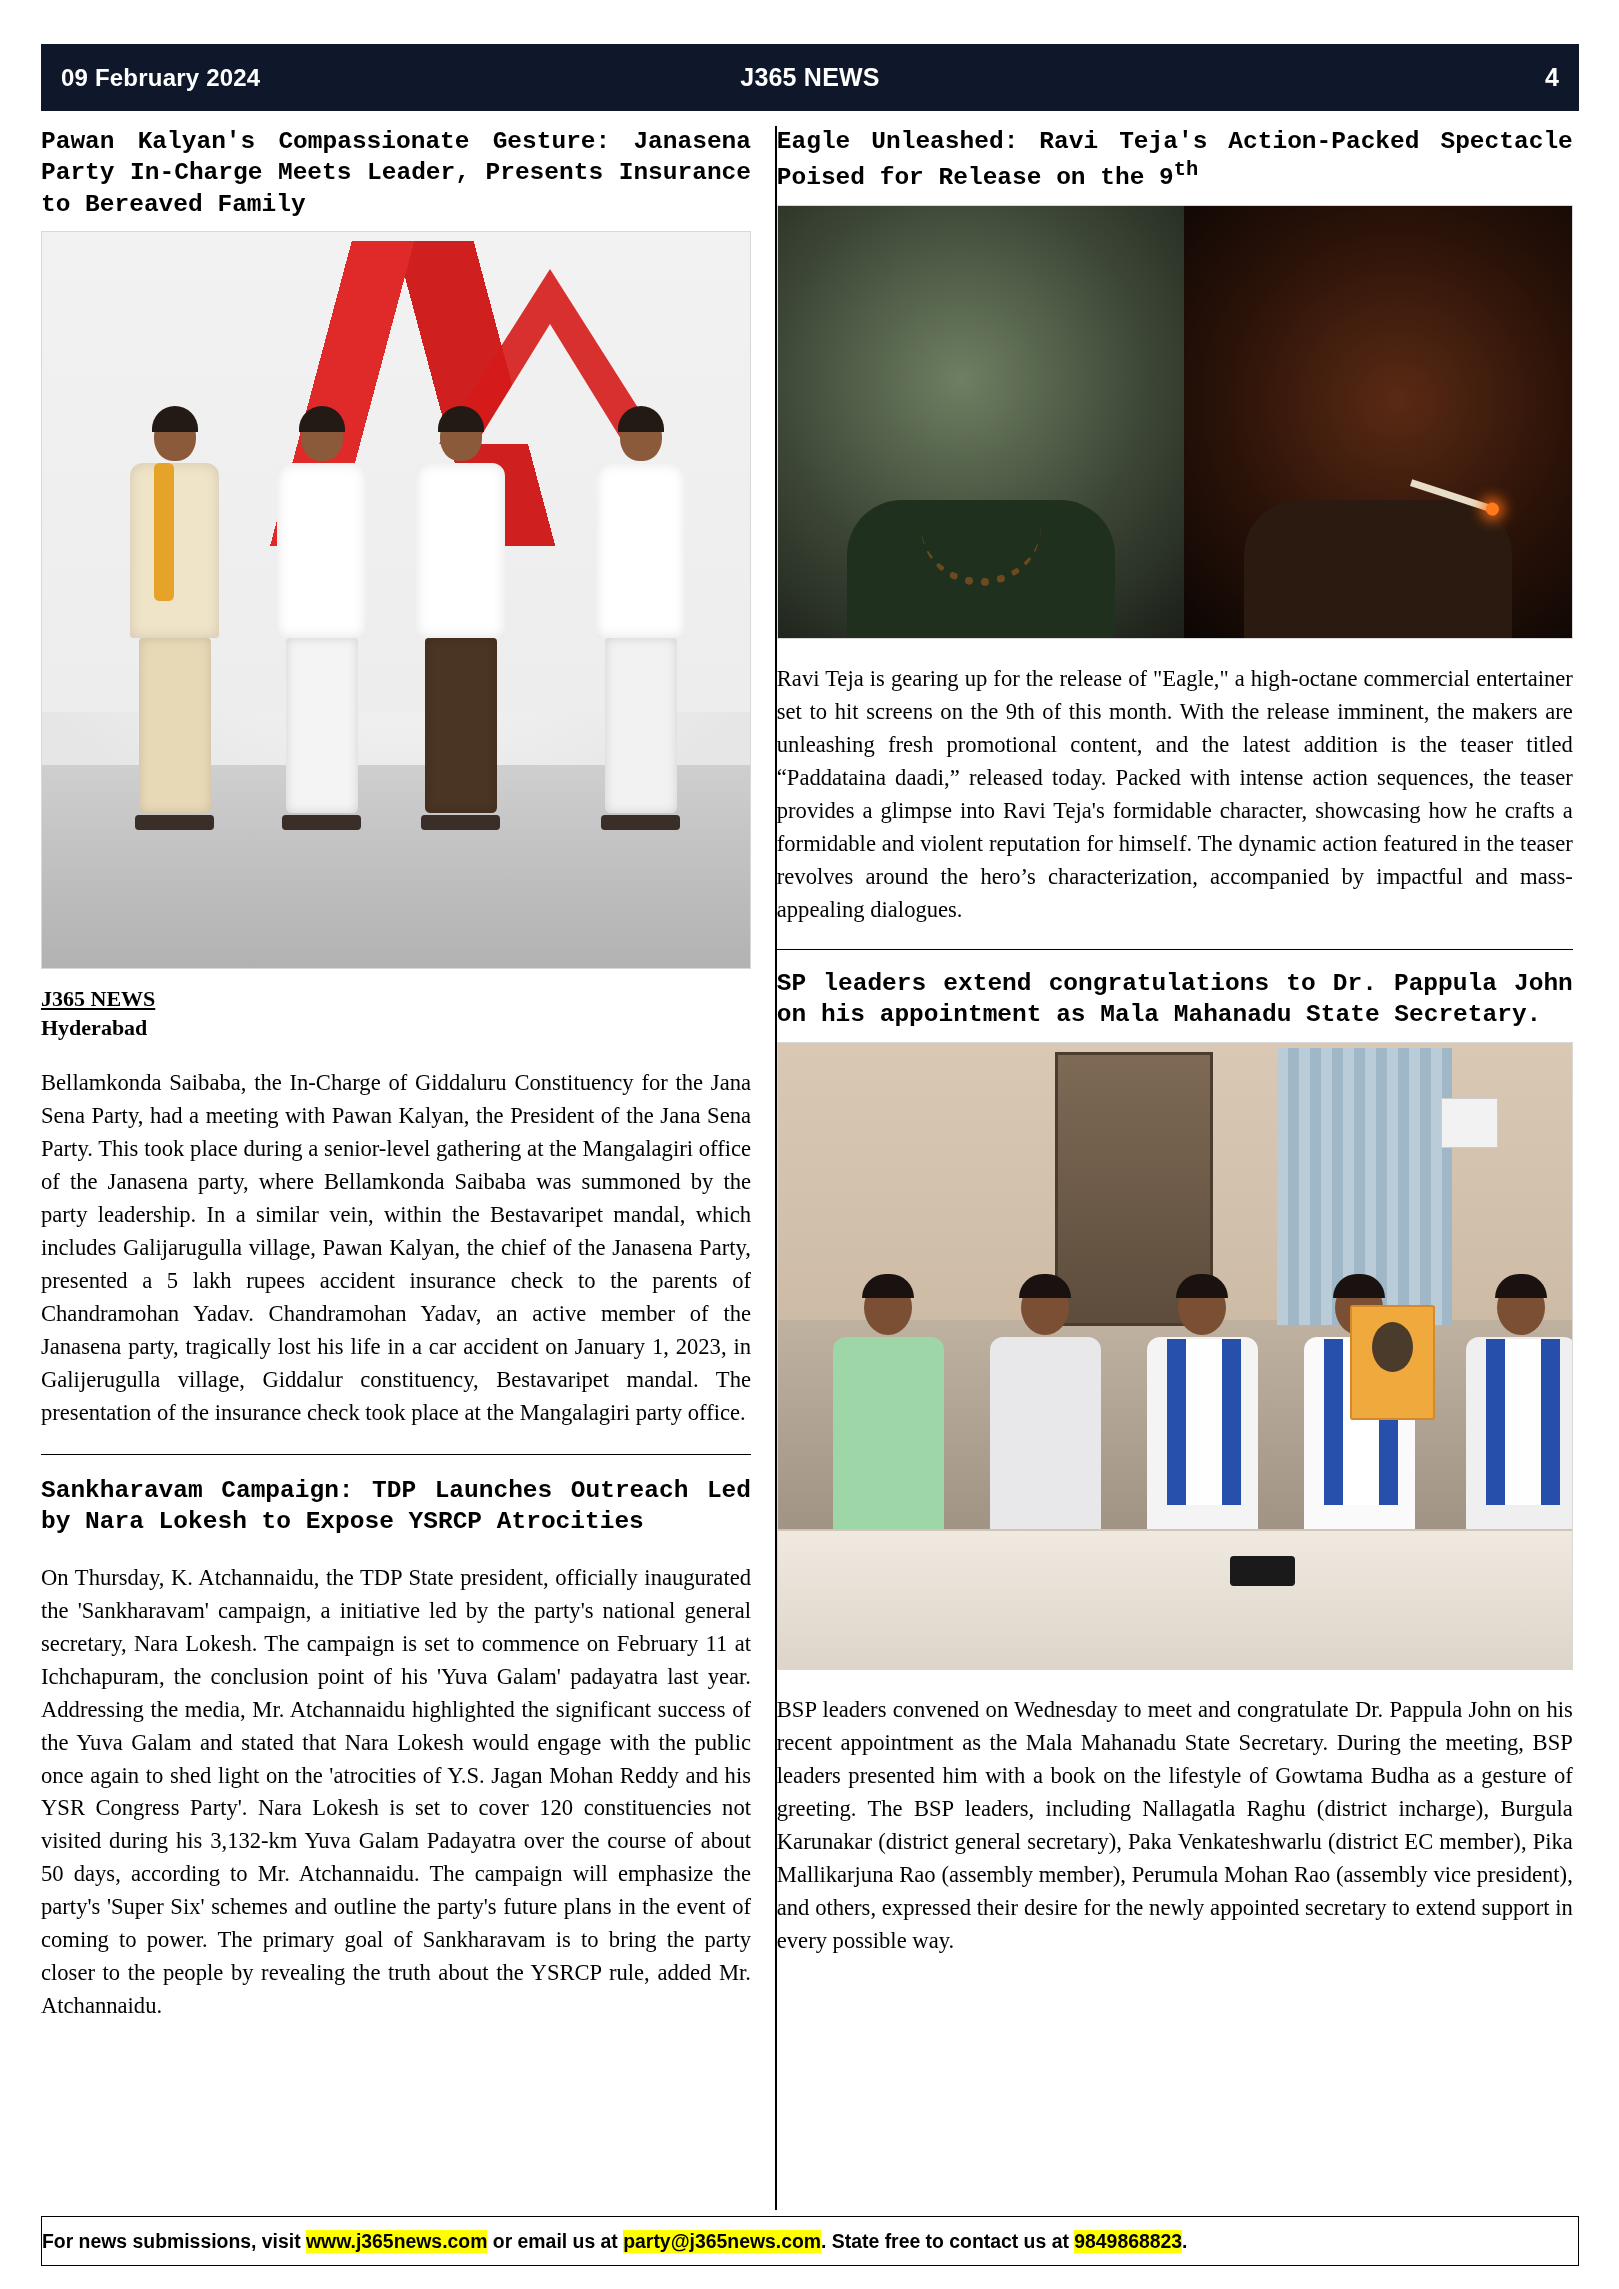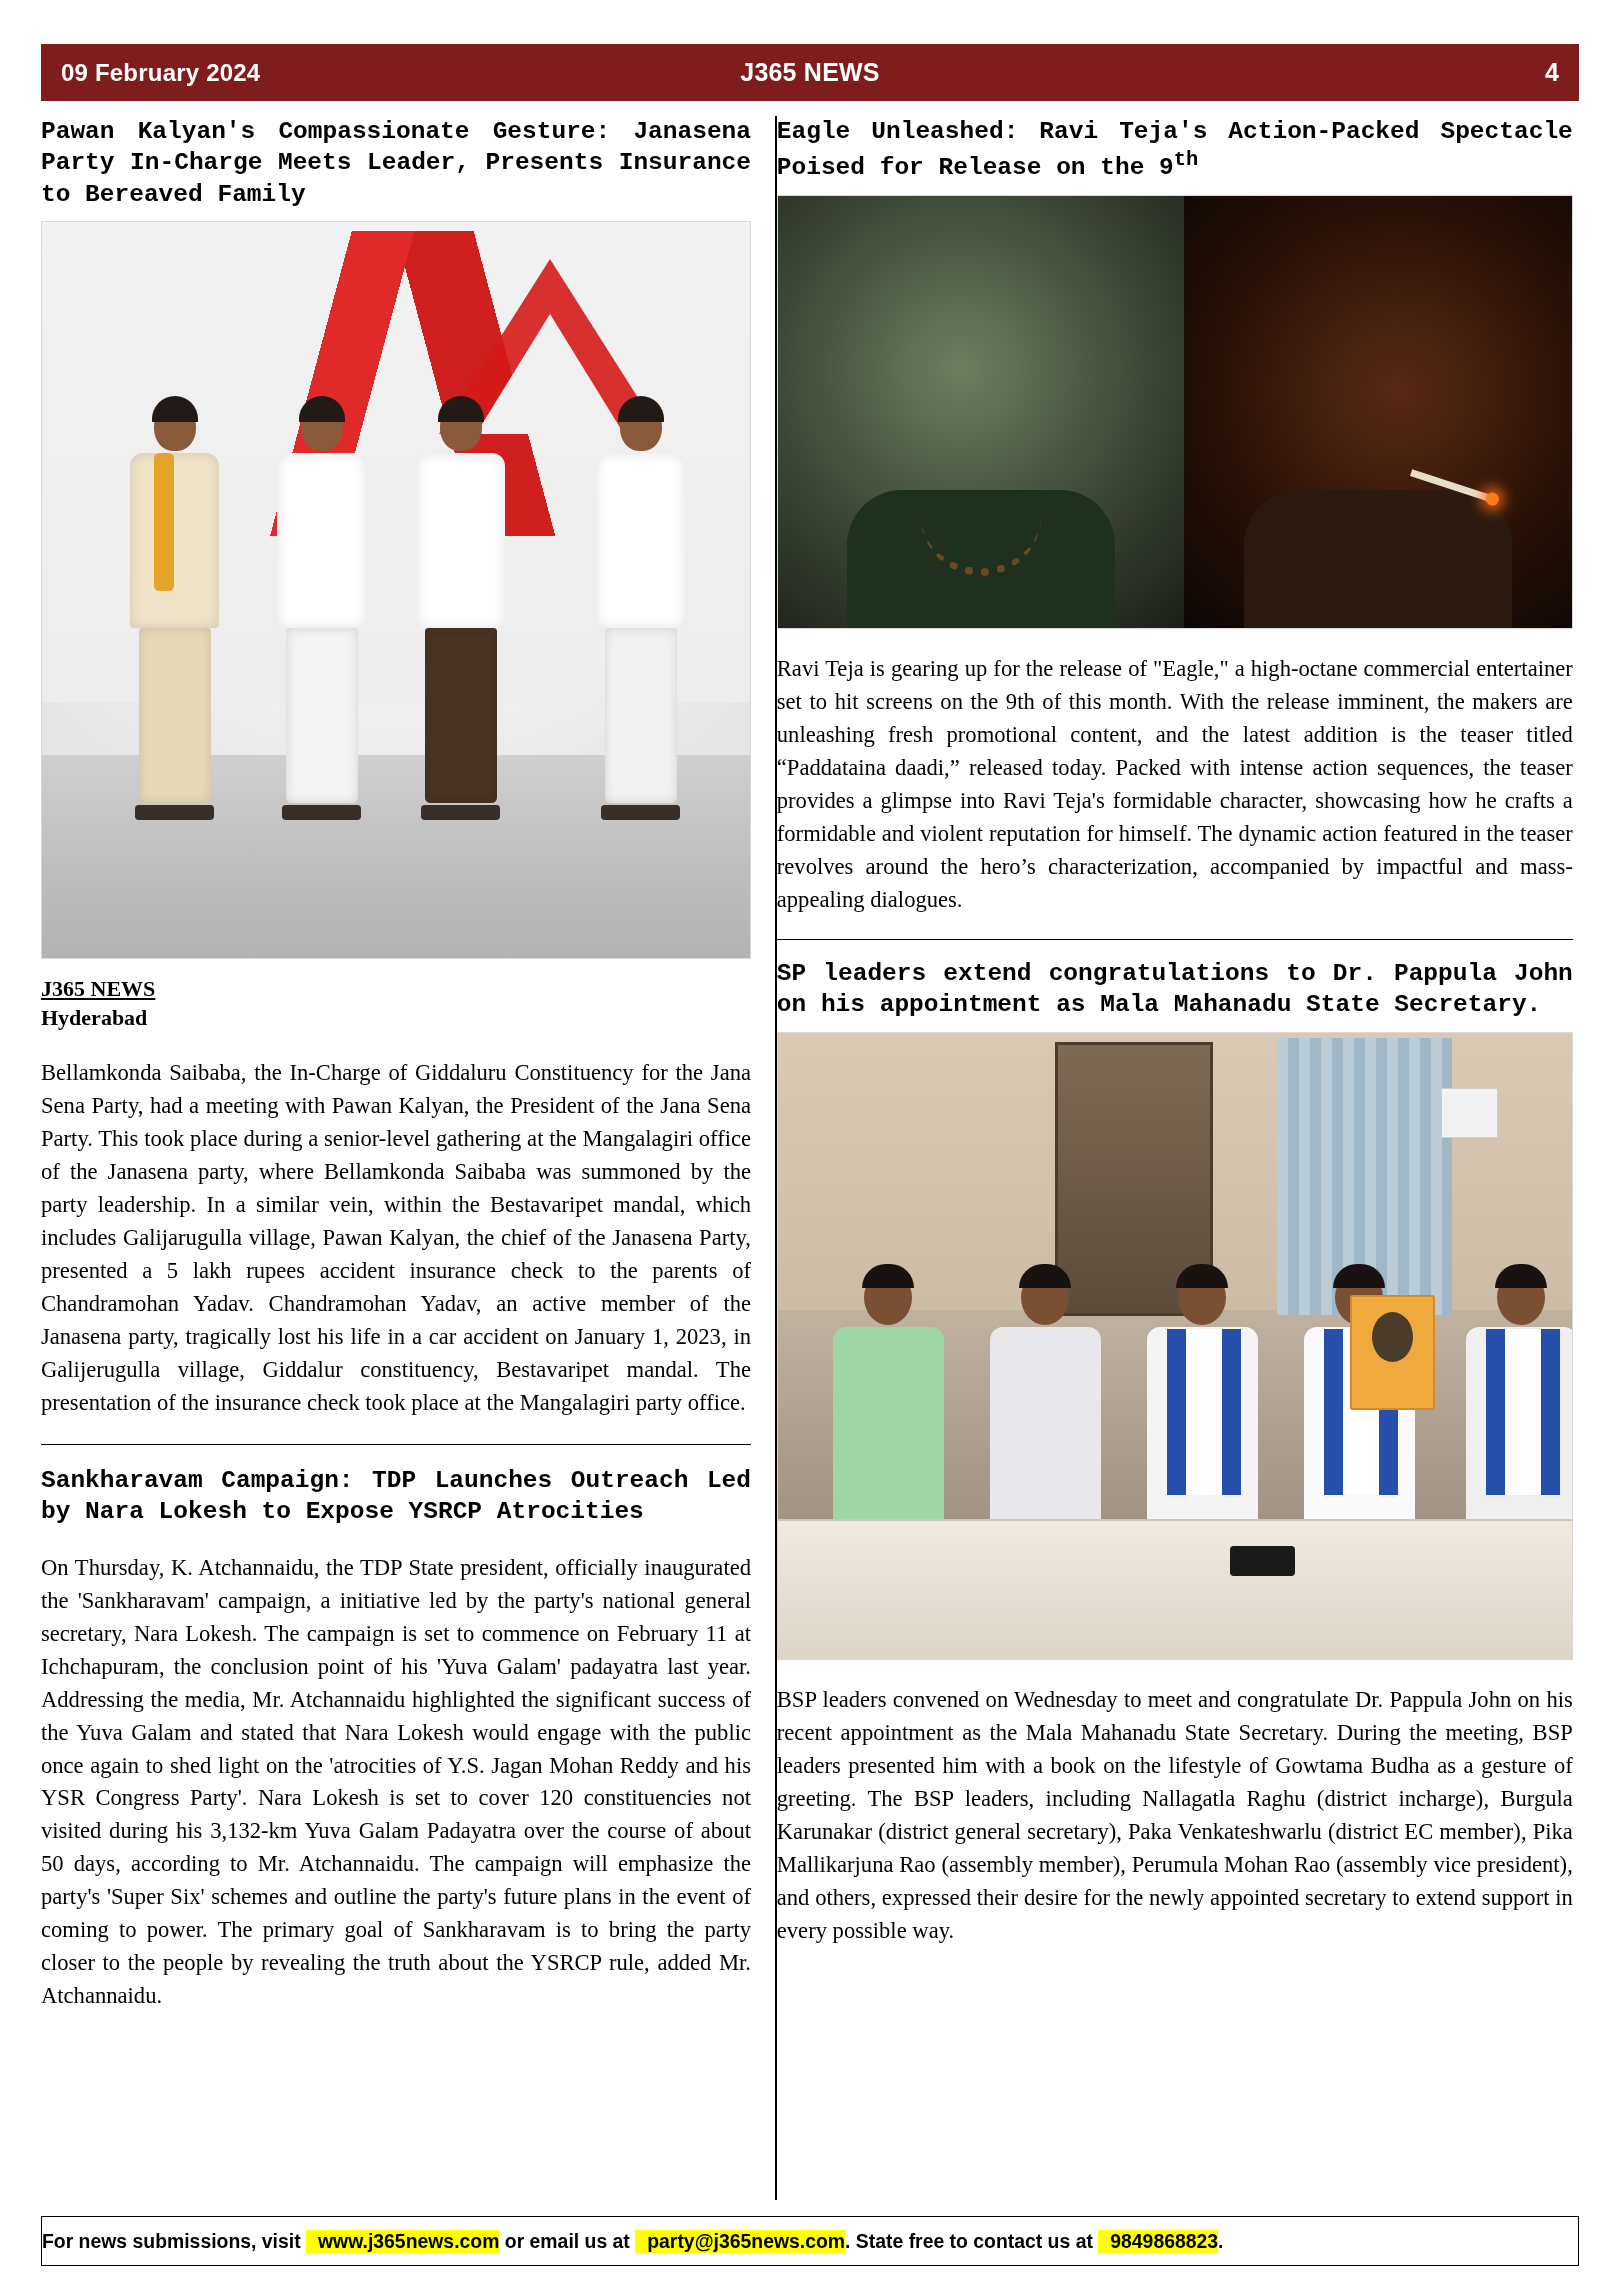--- a/index.html
+++ b/index.html
@@ -17,23 +17,23 @@
   .page {
     position: relative;
     width: 1620px;
     height: 2290px;
     box-sizing: border-box;
     padding: 44px 41px 0 41px;
   }
 
   
   .masthead {
-    background: #7f1d1d;
+    background: #0f172a;
     color: #ffffff;
-    height: 57px;
+    height: 67px;
     display: flex;
     align-items: center;
     justify-content: space-between;
     padding: 0 20px;
     box-sizing: border-box;
     font-family: "Liberation Sans", sans-serif;
     font-weight: bold;
     font-size: 24px;
     letter-spacing: 0.2px;
   }
@@ -278,21 +278,21 @@
     right: 41px;
     bottom: 24px;
     border: 1.8px solid #000;
     height: 48px;
     display: flex;
     align-items: center;
     font-family: "Liberation Sans", sans-serif;
     font-weight: bold;
     font-size: 19.4px;
   }
-  .hl { background: #ffff00; padding-left: 12px; }
+  .hl { background: #ffff00; }
   .footer span { white-space: pre; }
 </style>
 </head>
 <body>
 
 <div class="page">
 
   <div class="masthead-wrap">
     <div class="masthead">
       <div class="date">09 February 2024</div>

